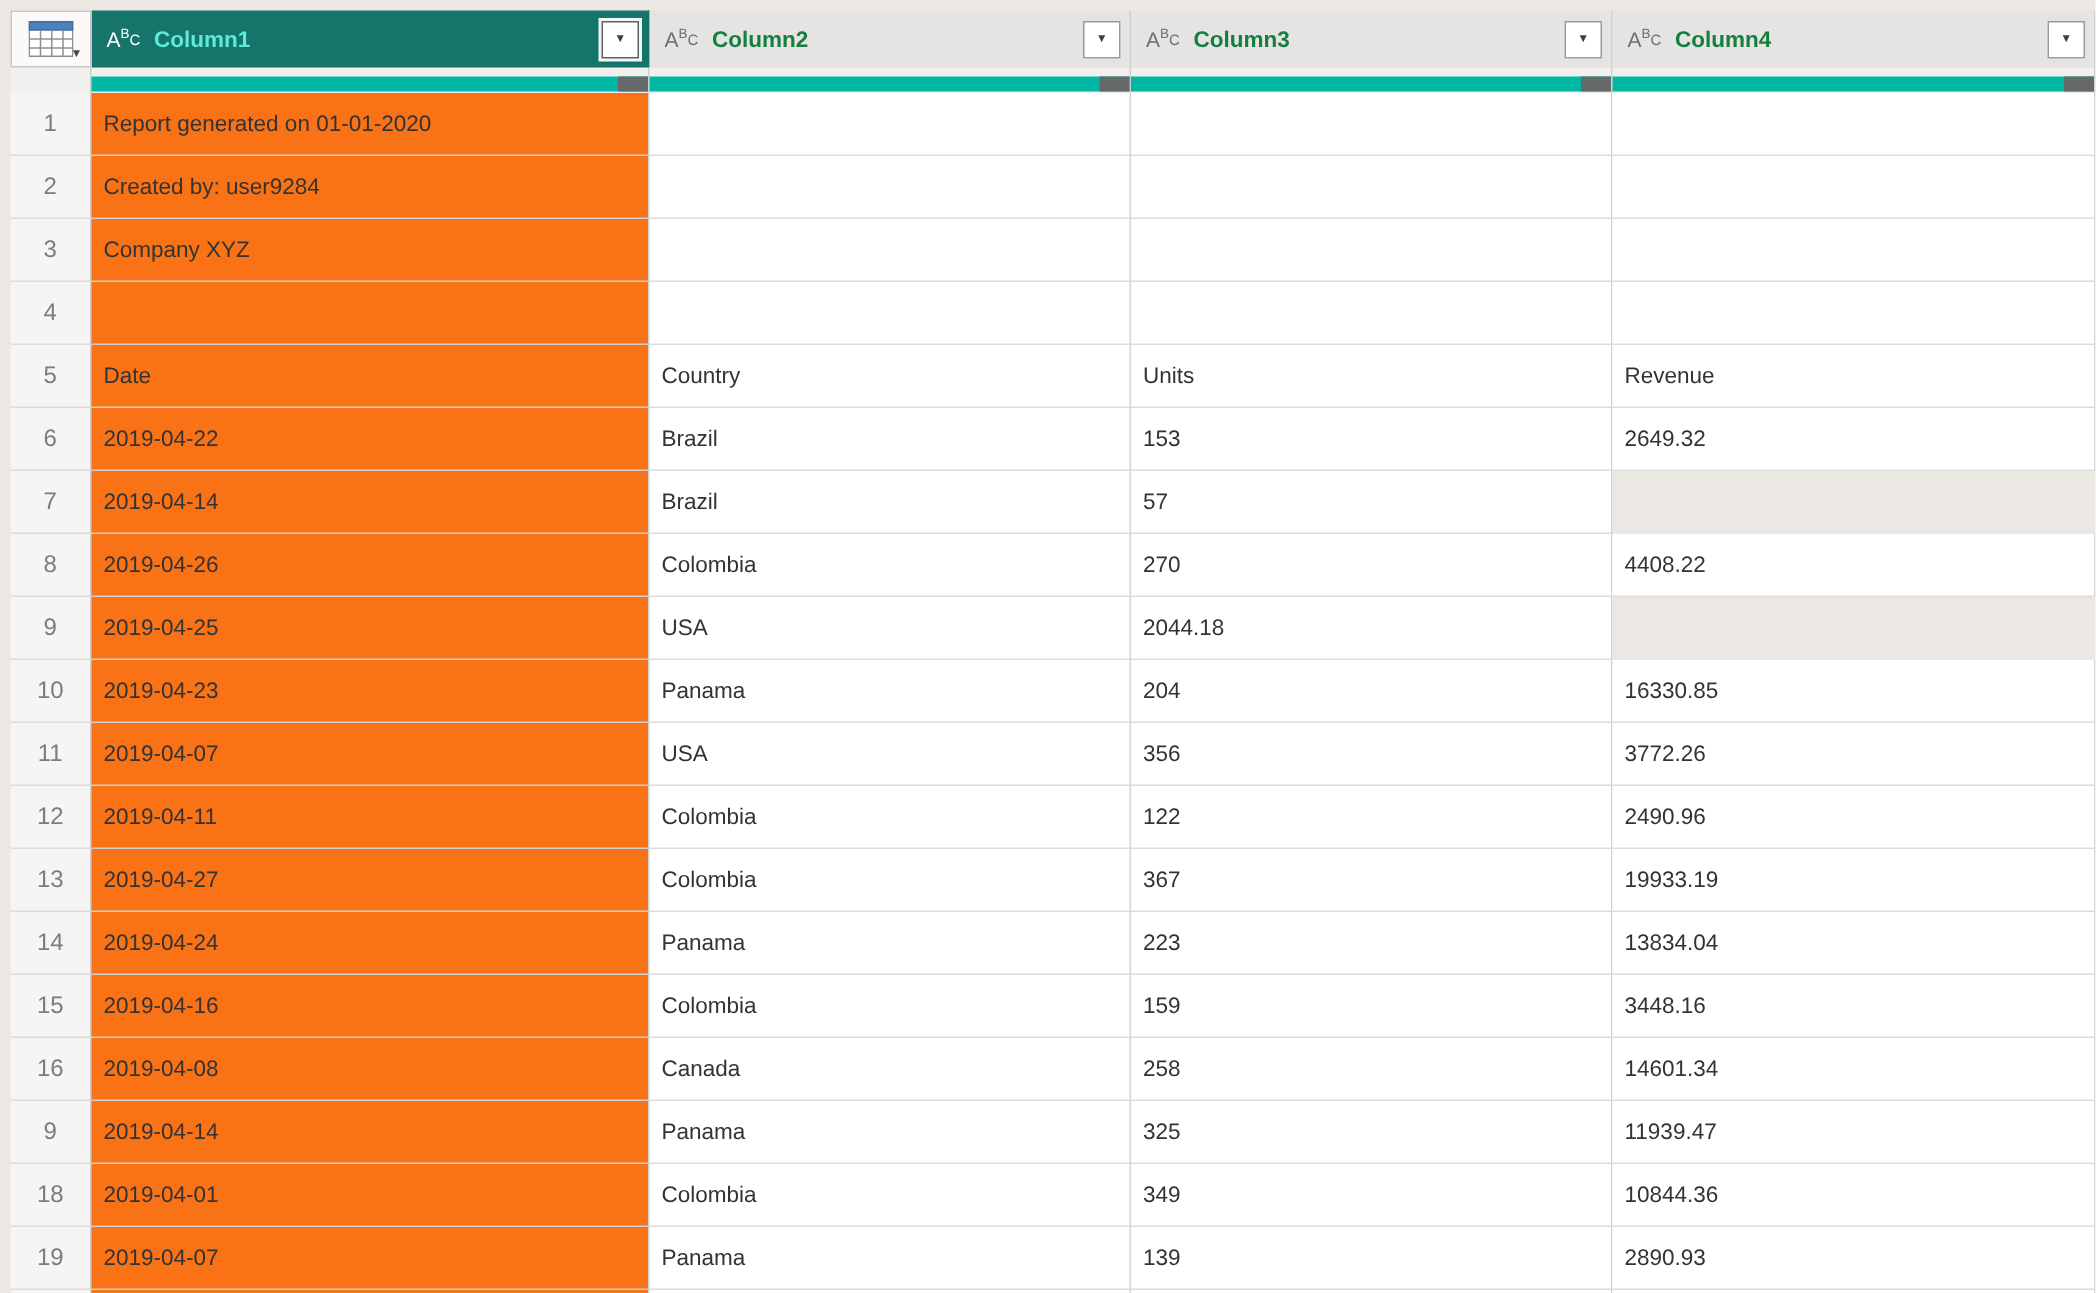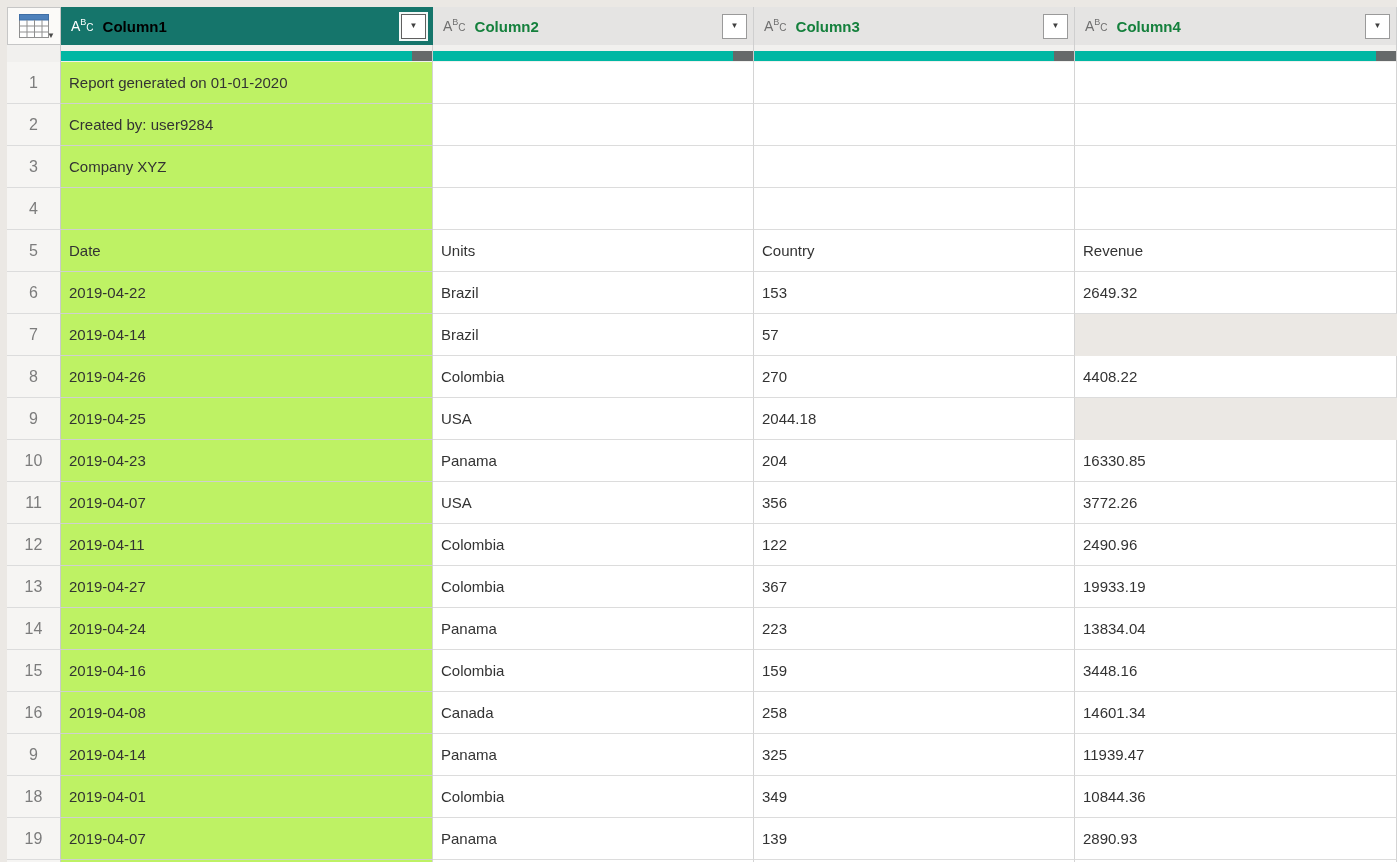--- a/index.html
+++ b/index.html
@@ -27,21 +27,21 @@
     padding:0 6px 0 10px;border-right:1px solid #cfcfcf;
     cursor:pointer;min-width:0;
   }
   .chead.sel{background:#15756b;border-right-color:#15756b;}
   .abc{display:inline-flex;color:#6f6f6f;line-height:1;align-items:center;flex:none;}
   .chead.sel .abc{color:#ffffff;}
   .abc .t0{font-size:14px;}
   .abc .t1{font-size:9px;transform:translateY(-4px);}
   .abc .t2{font-size:10px;transform:translateY(2px);}
   .clabel{font-weight:700;font-size:15px;color:#15803d;margin-left:9px;white-space:nowrap;overflow:hidden;}
-  .chead.sel .clabel{color:#000000;}
+  .chead.sel .clabel{color:#5eead4;}
   .fbtn{
     margin-left:auto;width:25px;height:25px;flex:none;
     background:#fff;border:1px solid #9a9a9a;
     display:flex;align-items:center;justify-content:center;
     padding:0;cursor:pointer;
   }
   .chead.sel .fbtn{border-color:#5f5f5f;box-shadow:0 0 0 2px rgba(255,255,255,0.95);}
   .farrow{font-size:8px;color:#3f3f3f;line-height:1;}
 
   
@@ -56,21 +56,21 @@
   .gut{
     background:#f6f5f3;border-right:1px solid #c9c9c9;border-bottom:1px solid #dcdcdc;
     display:flex;align-items:center;justify-content:center;
     color:#7c7c7c;font-size:16px;
   }
   .dcell{
     background:#ffffff;border-right:1px solid #d4d4d4;border-bottom:1px solid #dcdcdc;
     display:flex;align-items:center;padding:0 8px;
     font-size:15px;color:#333333;white-space:nowrap;overflow:hidden;
   }
-  .dcell.c1{background:#bef264;border-bottom-color:#cfcfcf;}
+  .dcell.c1{background:#f97316;border-bottom-color:#cfcfcf;}
 </style>
 </head>
 <body>
 
 <div class="stage">
 
   <div class="hrow cols">
     <div class="selall">
       <span style="display:inline-flex;">
         <svg width="30" height="24" viewBox="0 0 30 24" aria-hidden="true">
@@ -183,22 +183,22 @@
       <div class="drow cols">
     <div class="gut">4</div>
     <div class="dcell c1"></div>
     <div class="dcell"></div>
     <div class="dcell"></div>
     <div class="dcell"></div>
   </div>
       <div class="drow cols">
     <div class="gut">5</div>
     <div class="dcell c1">Date</div>
+    <div class="dcell">Country</div>
     <div class="dcell">Units</div>
-    <div class="dcell">Country</div>
     <div class="dcell">Revenue</div>
   </div>
       <div class="drow cols">
     <div class="gut">6</div>
     <div class="dcell c1">2019-04-22</div>
     <div class="dcell">Brazil</div>
     <div class="dcell">153</div>
     <div class="dcell">2649.32</div>
   </div>
       <div class="drow cols">

